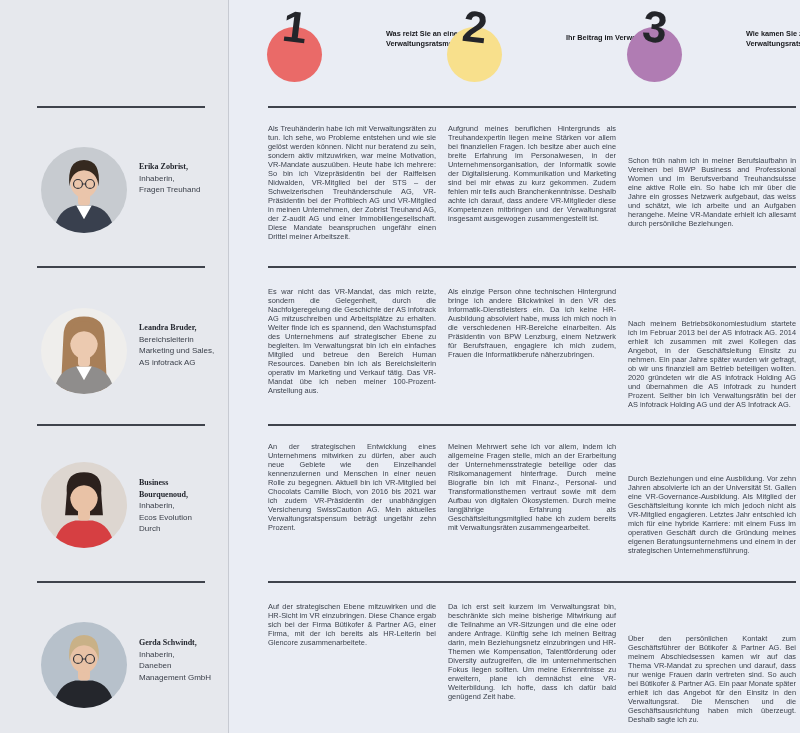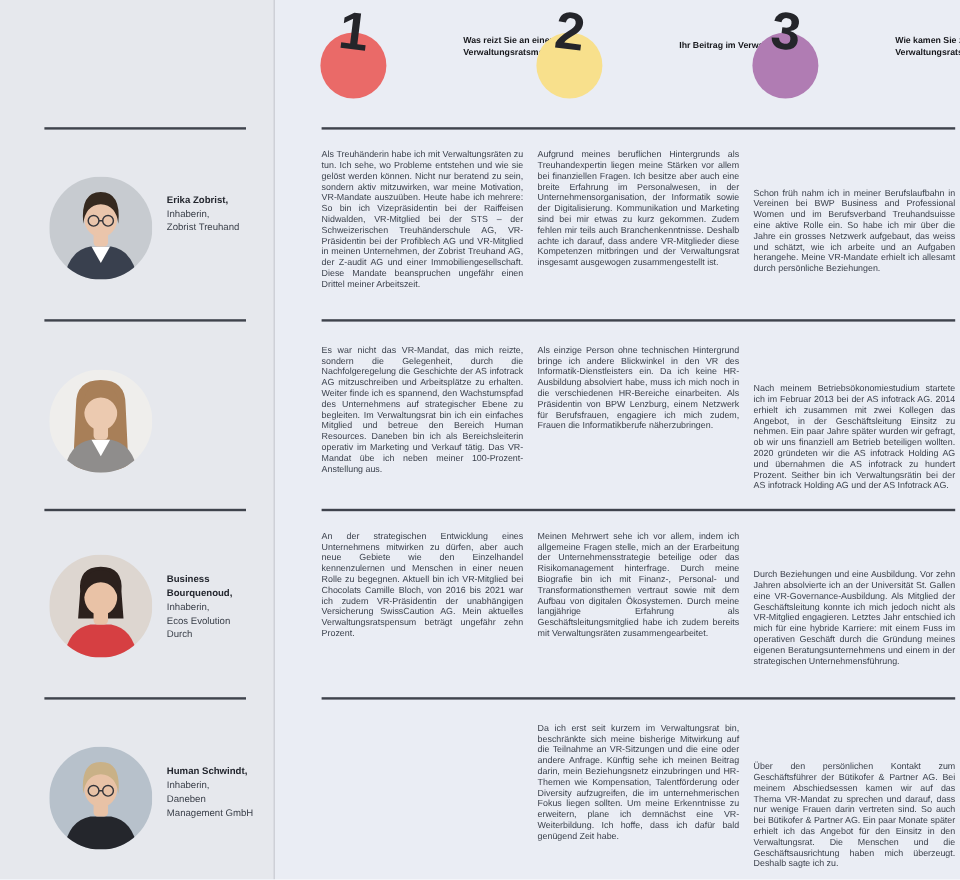--- a/index.html
+++ b/index.html
@@ -39,21 +39,21 @@
   .avatar.has-shirt .av-shirt{display:block;}
   .avatar .hb-long,.avatar .hb-bob{display:none;}
   .avatar.hair-long .hb-long{display:block;}
   .avatar.hair-bob .hb-bob{display:block;}
   .avatar .av-glasses{display:none;}
   .avatar.has-glasses .av-glasses{display:block;}
   .person-text{
     position:absolute;left:139px;width:90px;
     font-size:8px;line-height:11.5px;color:#3a3f49;
   }
-  .person-name{font-weight:bold;color:#23262e;}
+  .person-name{font-weight:bold;color:#23262e;font-family:Liberation Serif, serif;}
   
   .answer{
     position:absolute;width:168px;
     font-size:7.4px;line-height:9px;text-align:justify;color:#3c424d;
   }
   .col1{left:268px;} .col2{left:448px;} .col3{left:628px;margin-top:32px;}
 </style>
 </head>
 <body>
 
@@ -100,21 +100,21 @@
           <circle cx="43" cy="43" r="5.2"></circle>
             <circle cx="57" cy="43" r="5.2"></circle>
             <path d="M48.2 43 L51.8 43"></path>
         </g>
       </g>
     </svg>
   </div>
   <div class="person-text" style="top:161px">
     <div class="person-name">Erika Zobrist,</div>
     <div>Inhaberin,</div>
-    <div>Zobrist Treuhand</div>
+    <div>Fragen Treuhand</div>
   </div>
 
   <div class="avatar-wrap" style="top:308px">
     <svg class="avatar hair-long has-shirt" viewBox="0 0 100 100" style="--av-bg: #efeeec; --av-hair: #a87f58; --av-skin: #eccab0; --av-top: #8f8d8c;">
       <clipPath id="cp1">
           <circle cx="50" cy="50" r="50"></circle>
         </clipPath>
       <g clip-path="url(#cp1)">
         <rect class="av-bg" width="100" height="100"></rect>
         <path class="av-hair hb-long" d="M26 34 Q26 10 50 10 Q74 10 74 34 L77 97 L23 97 Z"></path>
@@ -124,20 +124,26 @@
         <rect class="av-skin" x="43" y="52" width="14" height="16" rx="4"></rect>
         <ellipse class="av-skin" cx="50" cy="41" rx="16" ry="18"></ellipse>
         <path class="av-hair" d="M33 46 Q30 15 50 15 Q70 15 67 46 Q65 28 50 27 Q35 28 33 46 Z"></path>
         <g class="av-glasses" fill="none" stroke="#33343a" stroke-width="1.4">
           <circle cx="43" cy="43" r="5.2"></circle>
             <circle cx="57" cy="43" r="5.2"></circle>
             <path d="M48.2 43 L51.8 43"></path>
         </g>
       </g>
     </svg>
+  </div>
+  <div class="person-text" style="top:322px">
+    <div class="person-name">Leandra Bruder,</div>
+    <div>Bereichsleiterin</div>
+    <div>Marketing und Sales,</div>
+    <div>AS infotrack AG</div>
   </div>
 
   <div class="avatar-wrap" style="top:462px">
     <svg class="avatar hair-bob" viewBox="0 0 100 100" style="--av-bg: #ddd6d0; --av-hair: #2c211d; --av-skin: #e9c2a6; --av-top: #d63f42;">
       <clipPath id="cp2">
           <circle cx="50" cy="50" r="50"></circle>
         </clipPath>
       <g clip-path="url(#cp2)">
         <rect class="av-bg" width="100" height="100"></rect>
         <path class="av-hair hb-long" d="M26 34 Q26 10 50 10 Q74 10 74 34 L77 97 L23 97 Z"></path>
@@ -179,34 +185,35 @@
         <path class="av-hair" d="M33 46 Q30 15 50 15 Q70 15 67 46 Q65 28 50 27 Q35 28 33 46 Z"></path>
         <g class="av-glasses" fill="none" stroke="#33343a" stroke-width="1.4">
           <circle cx="43" cy="43" r="5.2"></circle>
             <circle cx="57" cy="43" r="5.2"></circle>
             <path d="M48.2 43 L51.8 43"></path>
         </g>
       </g>
     </svg>
   </div>
   <div class="person-text" style="top:637px">
-    <div class="person-name">Human Schwindt,</div>
+    <div class="person-name">Gerda Schwindt,</div>
     <div>Inhaberin,</div>
     <div>Daneben</div>
     <div>Management GmbH</div>
   </div>
 
   <div class="answer col1" style="top:124px">Als Treuhänderin habe ich mit Verwaltungsräten zu tun. Ich sehe, wo Probleme entstehen und wie sie gelöst werden können. Nicht nur beratend zu sein, sondern aktiv mitzuwirken, war meine Motivation, VR-Mandate auszuüben. Heute habe ich mehrere: So bin ich Vizepräsidentin bei der Raiffeisen Nidwalden, VR-Mitglied bei der STS – der Schweizerischen Treuhänderschule AG, VR-Präsidentin bei der Profiblech AG und VR-Mitglied in meinen Unternehmen, der Zobrist Treuhand AG, der Z-audit AG und einer Immobiliengesellschaft. Diese Mandate beanspruchen ungefähr einen Drittel meiner Arbeitszeit.</div>
   <div class="answer col2" style="top:124px">Aufgrund meines beruflichen Hintergrunds als Treuhandexpertin liegen meine Stärken vor allem bei finanziellen Fragen. Ich besitze aber auch eine breite Erfahrung im Personalwesen, in der Unternehmensorganisation, der Informatik sowie der Digitalisierung. Kommunikation und Marketing sind bei mir etwas zu kurz gekommen. Zudem fehlen mir teils auch Branchenkenntnisse. Deshalb achte ich darauf, dass andere VR-Mitglieder diese Kompetenzen mitbringen und der Verwaltungsrat insgesamt ausgewogen zusammengestellt ist.</div>
   <div class="answer col3" style="top:124px">Schon früh nahm ich in meiner Berufslaufbahn in Vereinen bei BWP Business and Professional Women und im Berufsverband Treuhandsuisse eine aktive Rolle ein. So habe ich mir über die Jahre ein grosses Netzwerk aufgebaut, das weiss und schätzt, wie ich arbeite und an Aufgaben herangehe. Meine VR-Mandate erhielt ich allesamt durch persönliche Beziehungen.</div>
 
   <div class="answer col1" style="top:287px">Es war nicht das VR-Mandat, das mich reizte, sondern die Gelegenheit, durch die Nachfolgeregelung die Geschichte der AS infotrack AG mitzuschreiben und Arbeitsplätze zu erhalten. Weiter finde ich es spannend, den Wachstumspfad des Unternehmens auf strategischer Ebene zu begleiten. Im Verwaltungsrat bin ich ein einfaches Mitglied und betreue den Bereich Human Resources. Daneben bin ich als Bereichsleiterin operativ im Marketing und Verkauf tätig. Das VR-Mandat übe ich neben meiner 100-Prozent-Anstellung aus.</div>
   <div class="answer col2" style="top:287px">Als einzige Person ohne technischen Hintergrund bringe ich andere Blickwinkel in den VR des Informatik-Dienstleisters ein. Da ich keine HR-Ausbildung absolviert habe, muss ich mich noch in die verschiedenen HR-Bereiche einarbeiten. Als Präsidentin von BPW Lenzburg, einem Netzwerk für Berufsfrauen, engagiere ich mich zudem, Frauen die Informatikberufe näherzubringen.</div>
   <div class="answer col3" style="top:287px">Nach meinem Betriebsökonomiestudium startete ich im Februar 2013 bei der AS infotrack AG. 2014 erhielt ich zusammen mit zwei Kollegen das Angebot, in der Geschäftsleitung Einsitz zu nehmen. Ein paar Jahre später wurden wir gefragt, ob wir uns finanziell am Betrieb beteiligen wollten. 2020 gründeten wir die AS infotrack Holding AG und übernahmen die AS infotrack zu hundert Prozent. Seither bin ich Verwaltungsrätin bei der AS infotrack Holding AG und der AS Infotrack AG.</div>
 
   <div class="answer col1" style="top:442px">An der strategischen Entwicklung eines Unternehmens mitwirken zu dürfen, aber auch neue Gebiete wie den Einzelhandel kennenzulernen und Menschen in einer neuen Rolle zu begegnen. Aktuell bin ich VR-Mitglied bei Chocolats Camille Bloch, von 2016 bis 2021 war ich zudem VR-Präsidentin der unabhängigen Versicherung SwissCaution AG. Mein aktuelles Verwaltungsratspensum beträgt ungefähr zehn Prozent.</div>
   <div class="answer col2" style="top:442px">Meinen Mehrwert sehe ich vor allem, indem ich allgemeine Fragen stelle, mich an der Erarbeitung der Unternehmensstrategie beteilige oder das Risikomanagement hinterfrage. Durch meine Biografie bin ich mit Finanz-, Personal- und Transformationsthemen vertraut sowie mit dem Aufbau von digitalen Ökosystemen. Durch meine langjährige Erfahrung als Geschäftsleitungsmitglied habe ich zudem bereits mit Verwaltungsräten zusammengearbeitet.</div>
   <div class="answer col3" style="top:442px">Durch Beziehungen und eine Ausbildung. Vor zehn Jahren absolvierte ich an der Universität St. Gallen eine VR-Governance-Ausbildung. Als Mitglied der Geschäftsleitung konnte ich mich jedoch nicht als VR-Mitglied engagieren. Letztes Jahr entschied ich mich für eine hybride Karriere: mit einem Fuss im operativen Geschäft durch die Gründung meines eigenen Beratungsunternehmens und einem in der strategischen Unternehmensführung.</div>
 
+  <div class="answer col1" style="top:602px">Auf der strategischen Ebene mitzuwirken und die HR-Sicht im VR einzubringen. Diese Chance ergab sich bei der Firma Bütikofer &amp; Partner AG, einer Firma, mit der ich bereits als HR-Leiterin bei Glencore zusammenarbeitete.</div>
   <div class="answer col2" style="top:602px">Da ich erst seit kurzem im Verwaltungsrat bin, beschränkte sich meine bisherige Mitwirkung auf die Teilnahme an VR-Sitzungen und die eine oder andere Anfrage. Künftig sehe ich meinen Beitrag darin, mein Beziehungsnetz einzubringen und HR-Themen wie Kompensation, Talentförderung oder Diversity aufzugreifen, die im unternehmerischen Fokus liegen sollten. Um meine Erkenntnisse zu erweitern, plane ich demnächst eine VR-Weiterbildung. Ich hoffe, dass ich dafür bald genügend Zeit habe.</div>
   <div class="answer col3" style="top:602px">Über den persönlichen Kontakt zum Geschäftsführer der Bütikofer &amp; Partner AG. Bei meinem Abschiedsessen kamen wir auf das Thema VR-Mandat zu sprechen und darauf, dass nur wenige Frauen darin vertreten sind. So auch bei Bütikofer &amp; Partner AG. Ein paar Monate später erhielt ich das Angebot für den Einsitz in den Verwaltungsrat. Die Menschen und die Geschäftsausrichtung haben mich überzeugt. Deshalb sagte ich zu.</div>
 
 </div>
 
 </body></html>

